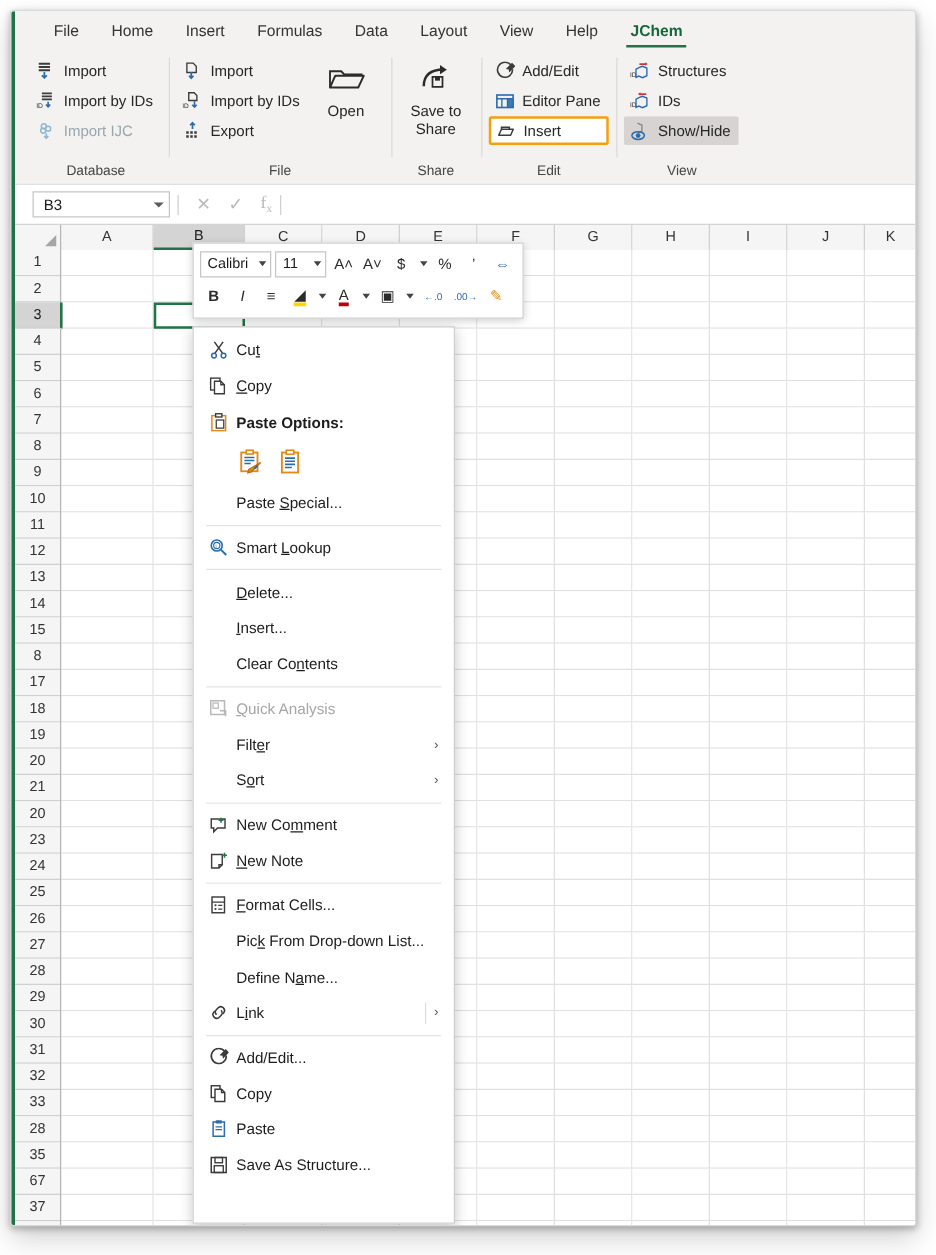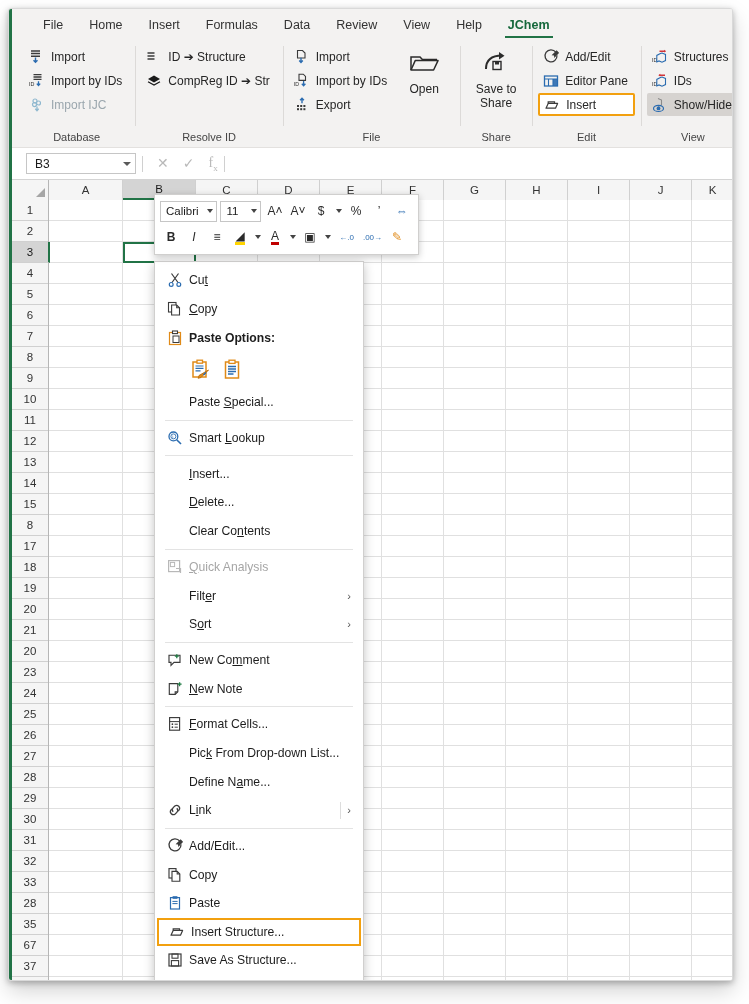--- a/index.html
+++ b/index.html
@@ -350,21 +350,21 @@
           <div class="tab">
             <span>Insert</span>
           </div>
           <div class="tab">
             <span>Formulas</span>
           </div>
           <div class="tab">
             <span>Data</span>
           </div>
           <div class="tab">
-            <span>Review</span>
+            <span>Layout</span>
           </div>
           <div class="tab">
             <span>View</span>
           </div>
           <div class="tab">
             <span>Help</span>
           </div>
           <div class="tab active">
             <span>JChem</span>
           </div>
@@ -399,44 +399,20 @@
                       <circle cx="9.5" cy="6" r="2" fill="none" stroke="#8fb8cf" stroke-width="1.2"></circle>
                       <circle cx="5.5" cy="7.6" r="2" fill="none" stroke="#8fb8cf" stroke-width="1.2"></circle>
                       <path d="M8 9.6v4M6.3 11.8l1.7 1.9 1.7-1.9" stroke="#8fb8cf" stroke-width="1.3" fill="none"></path>
                     </svg>
                   </span>
                   <span>Import IJC</span>
                 </div>
               </div>
             </div>
             <div class="grouplabel">Database</div>
-          </div>
-          <div class="group">
-            <div style="display: flex; align-items: flex-start;">
-              <div class="gitems">
-                <div class="gitem">
-                  <span style="display: flex; width: 16px;">
-                    <svg class="ico" viewBox="0 0 16 16" xmlns="http://www.w3.org/2000/svg">
-                      <path d="M1.5 4h7M1.5 7h7M1.5 10h7" stroke="#3b3b3b" stroke-width="1.5"></path>
-                    </svg>
-                  </span>
-                  <span>ID ➔ Structure</span>
-                </div>
-                <div class="gitem">
-                  <span style="display: flex; width: 16px;">
-                    <svg class="ico" viewBox="0 0 16 16" xmlns="http://www.w3.org/2000/svg">
-                      <path d="M8 2.5 14 6l-6 3.5L2 6z" fill="#1a1a1a"></path>
-                      <path d="M2 8.7 8 12l6-3.3" fill="none" stroke="#1a1a1a" stroke-width="1.3"></path>
-                    </svg>
-                  </span>
-                  <span>CompReg ID ➔ Str</span>
-                </div>
-              </div>
-            </div>
-            <div class="grouplabel">Resolve ID</div>
           </div>
           <div class="group">
             <div style="display: flex; align-items: flex-start;">
               <div class="gitems">
                 <div class="gitem">
                   <span style="display: flex; width: 16px;">
                     <svg class="ico" viewBox="0 0 16 16" xmlns="http://www.w3.org/2000/svg">
                       <path d="M3.5 1.5h5l2.5 2.5v5h-7.5z" fill="none" stroke="#3b3b3b" stroke-width="1.1"></path>
                       <path d="M7 8.8v4.6M5.2 11.6 7 13.5l1.8-1.9" stroke="#2b6cb0" stroke-width="1.4" fill="none"></path>
                     </svg>
@@ -1280,25 +1256,25 @@
               <path d="M9.7 9.7 14 14" stroke="#2b6cb0" stroke-width="1.6"></path>
               <circle cx="6.4" cy="6.4" r="2.5" fill="none" stroke="#2b6cb0" stroke-width="0.9"></circle>
               <text x="5.3" y="8.1" font-size="4.6" fill="#2b6cb0" font-family="serif">i</text>
             </svg>
           </span>
           <span class="mi-label">Smart <u>L</u>ookup</span>
         </div>
         <div class="mi-sep"></div>
         <div class="mi">
           <span class="mi-ico"></span>
+          <span class="mi-label"><u>D</u>elete...</span>
+        </div>
+        <div class="mi">
+          <span class="mi-ico"></span>
           <span class="mi-label"><u>I</u>nsert...</span>
-        </div>
-        <div class="mi">
-          <span class="mi-ico"></span>
-          <span class="mi-label"><u>D</u>elete...</span>
         </div>
         <div class="mi">
           <span class="mi-ico"></span>
           <span class="mi-label">Clear Co<u>n</u>tents</span>
         </div>
         <div class="mi-sep"></div>
         <div class="mi disabled">
           <span class="mi-ico">
             <svg class="ico" viewBox="0 0 16 16" xmlns="http://www.w3.org/2000/svg">
               <rect x="1.6" y="1.6" width="11" height="11" fill="none" stroke="#b8b8b8" stroke-width="1.2"></rect>
@@ -1393,29 +1369,20 @@
         <div class="mi">
           <span class="mi-ico">
             <svg class="ico" viewBox="0 0 16 16" xmlns="http://www.w3.org/2000/svg">
               <rect x="3.5" y="2.6" width="9" height="11.4" fill="none" stroke="#2b6cb0" stroke-width="1.2"></rect>
               <rect x="5.6" y="1.2" width="4.8" height="2.6" fill="#2b6cb0"></rect>
               <path d="M5.4 6.4h5.2M5.4 8.6h5.2" stroke="#2b6cb0" stroke-width="1"></path>
             </svg>
           </span>
           <span class="mi-label">Paste</span>
         </div>
-        <div class="mi boxed">
-          <span class="mi-ico">
-            <svg class="ico" viewBox="0 0 16 16" xmlns="http://www.w3.org/2000/svg">
-              <path d="M2 11.2 4.2 6.4h9.4L11.5 11.2z" fill="none" stroke="#3b3b3b" stroke-width="1.2" stroke-linejoin="round"></path>
-              <path d="M4.2 6.4V4.8h6.3v1.6" fill="none" stroke="#3b3b3b" stroke-width="1.2"></path>
-            </svg>
-          </span>
-          <span class="mi-label">Insert Structure...</span>
-        </div>
         <div class="mi">
           <span class="mi-ico">
             <svg class="ico" viewBox="0 0 16 16" xmlns="http://www.w3.org/2000/svg">
               <rect x="2" y="2" width="12" height="12" fill="none" stroke="#3b3b3b" stroke-width="1.2"></rect>
               <rect x="5" y="2" width="6" height="4.2" fill="none" stroke="#3b3b3b" stroke-width="1.1"></rect>
               <rect x="4.4" y="8.6" width="7.2" height="5.4" fill="none" stroke="#3b3b3b" stroke-width="1.1"></rect>
             </svg>
           </span>
           <span class="mi-label">Save As Structure...</span>
         </div>

